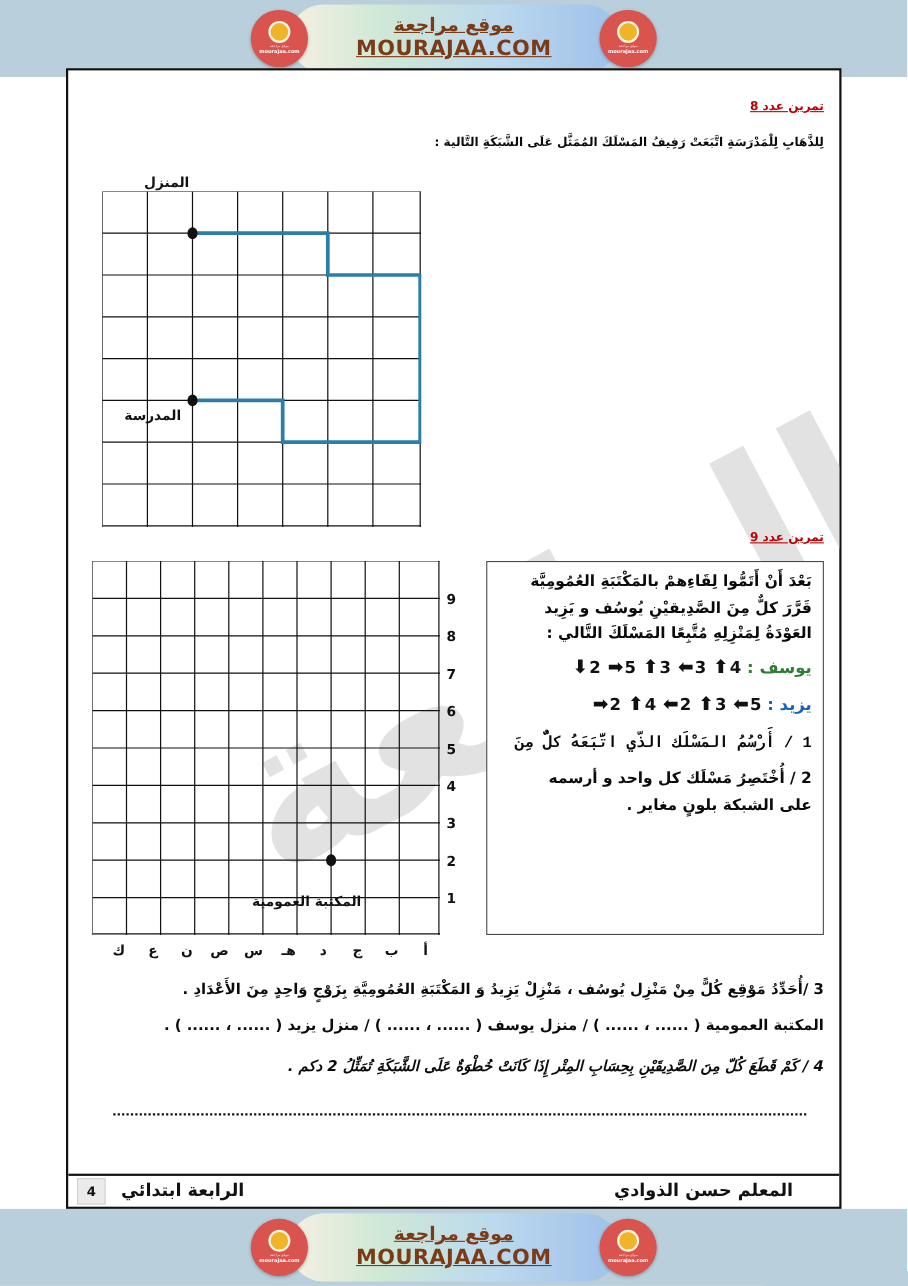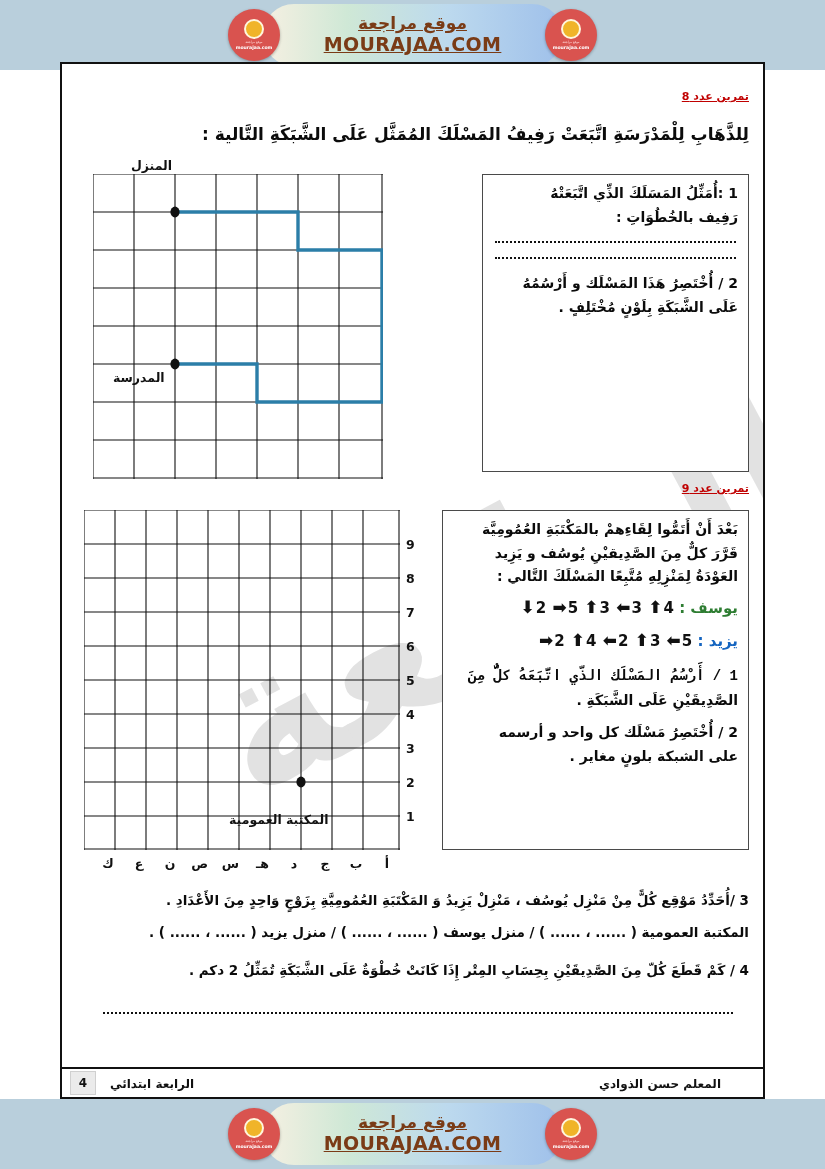--- a/index.html
+++ b/index.html
@@ -72,21 +72,21 @@
     transform: rotate(-28deg); white-space: nowrap;
     pointer-events: none; user-select: none;
     font-family: "DejaVu Sans", sans-serif;
   }
 
   .ex-title {
     position: absolute; color: #c00000; font-weight: bold;
     font-size: 11px; text-decoration: underline;
   }
   .instr {
-    position: absolute; font-size: 17px; color: #0b0b0b;
+    position: absolute; font-size: 11px; color: #0b0b0b;
     font-weight: bold; line-height: 1.5; text-align: right;
   }
 
   
   .qbox {
     position: absolute; border: 1px solid #4a4a4a;
     background: #fff; padding: 8px 10px;
     text-align: right; direction: rtl;
   }
   .qline {
@@ -123,21 +123,21 @@
     color: #0b0b0b; text-align: right; direction: rtl;
     line-height: 1.6; width: 660px; right: 14px;
   }
   .answer-dots {
     position: absolute; right: 30px; width: 630px;
     border-bottom: 2px dotted #111; height: 1px;
   }
 
   
   .foot {
-    position: absolute; bottom: 6px; font-size: 12px;
+    position: absolute; bottom: 6px; font-size: 16px;
     font-weight: bold; color: #111; direction: rtl;
   }
   .foot-right { right: 42px; }
   .foot-left { left: 48px; }
   .pagebox {
     position: absolute; bottom: 2px; left: 8px;
     width: 26px; height: 24px; background: #ebebeb;
     border: 1px solid #d0d0d0;
     display: flex; align-items: center; justify-content: center;
     font-size: 12px; font-weight: bold; color: #111;
@@ -200,47 +200,38 @@
         </g>
 
         <polyline points="82,38 205,38 205,76 289,76 289,228 164,228 164,190 82,190" fill="none" stroke="#2b7ea8" stroke-width="3.4" stroke-linejoin="miter" stroke-linecap="butt"></polyline>
         <ellipse cx="82" cy="38" rx="4.6" ry="5.4" fill="#111"></ellipse>
         <ellipse cx="82" cy="190" rx="4.6" ry="5.4" fill="#111"></ellipse>
       </svg>
       <span class="gtag" style="left:38px; top:-16px;">المنزل</span>
       <span class="gtag" style="left:20px; top:196px;text-align:right;">المدرسة</span>
     </div>
 
-    <div class="qbox" style="right:14px; top:110px; width:267px; height:298px;">
-      <p class="qline">1 :أُمَثِّلُ المَسَلَكَ الذِّي اتَّبَعَتْهُ</p>
-      <p class="qline">رَفِيف بالخُطُوَاتِ :</p>
-      <div class="dotline"></div>
-      <div class="dotline"></div>
-      <p class="qline">2 / أُخْتَصِرُ هَذَا المَسْلَك و أَرْسُمُهُ</p>
-      <p class="qline">عَلَى الشَّبَكَةِ بِلَوْنٍ مُخْتَلِفٍ .</p>
-    </div>
 
     <div class="ex-title" style="top:418px; right:14px;">تمرين عدد 9</div>
 
     <div class="qbox" style="right:14px; top:446px; width:307px; height:340px;">
       <p class="qline">بَعْدَ أَنْ أَتَمُّوا لِقَاءِهمْ بالمَكْتَبَةِ العُمُومِيَّة</p>
       <p class="qline">قَرَّرَ كلٌّ مِنَ الصَّدِيقيْنِ يُوسُف و يَزِيد</p>
       <p class="qline">العَوْدَةُ لِمَنْزِلِهِ مُتَّبِعًا المَسْلَكَ التَّالي :</p>
 
       <div class="arrow-row">
         <span class="name-y">يوسف :</span>
         <span id="youssef-steps"><span> 4</span><span class="ar-glyph">⬆</span><span> 3</span><span class="ar-glyph">⬅</span><span> 3</span><span class="ar-glyph">⬆</span><span> 5</span><span class="ar-glyph">➡</span><span> 2</span><span class="ar-glyph">⬇</span></span>
       </div>
       <div class="arrow-row">
         <span class="name-z">يزيد :</span>
         <span id="yazid-steps"><span> 5</span><span class="ar-glyph">⬅</span><span> 3</span><span class="ar-glyph">⬆</span><span> 2</span><span class="ar-glyph">⬅</span><span> 4</span><span class="ar-glyph">⬆</span><span> 2</span><span class="ar-glyph">➡</span></span>
       </div>
 
       <p class="qline" style="margin-top:12px;font-family:Liberation Mono, monospace;">1 / أَرْسُمُ المَسْلَك الذّي اتَّبَعَهُ كلٌّ مِنَ</p>
-      <p class="qline">الصَّدِيقَيْنِ  عَلَى الشَّبَكَةِ .</p>
       <p class="qline" style="margin-top:10px;">2 / أُخْتَصِرُ مَسْلَك كل واحد و أرسمه</p>
       <p class="qline">على الشبكة بلونٍ مغاير .</p>
     </div>
 
     <div class="gridwrap" style="left:22px; top:446px;">
       <svg class="grid-svg" width="316" height="340" viewBox="0 0 316 340">
         <g stroke="#111" stroke-width="1.1" fill="none">
           <line x1="0" y1="0" x2="316" y2="0"></line>
           <line x1="0" y1="34" x2="316" y2="34"></line>
           <line x1="0" y1="68" x2="316" y2="68"></line>
@@ -287,21 +278,21 @@
           <span class="axlabel" style="left: 141px; top: 346px; width: 14px; text-align: center;">س</span>
           <span class="axlabel" style="left: 110px; top: 346px; width: 14px; text-align: center;">ص</span>
           <span class="axlabel" style="left: 79px; top: 346px; width: 14px; text-align: center;">ن</span>
           <span class="axlabel" style="left: 48px; top: 346px; width: 14px; text-align: center;">ع</span>
           <span class="axlabel" style="left: 17px; top: 346px; width: 14px; text-align: center;">ك</span>
         </div>
     </div>
 
     <div class="bq" style="top:826px;">3 /أُحَدِّدُ مَوْقِع كُلًّ مِنْ مَنْزِل يُوسُف ، مَنْزِلْ يَزِيدُ وَ المَكْتَبَةِ العُمُومِيَّةِ بِزَوْجٍ وَاحِدٍ مِنَ الأَعْدَادِ .</div>
     <div class="bq" style="top:858px;">المكتبة العمومية ( ...... ، ...... ) / منزل يوسف ( ...... ، ...... ) / منزل يزيد ( ...... ، ...... ) .</div>
-    <div class="bq" style="top:896px;">4 / كَمْ قَطَعَ كُلّ مِنَ الصَّدِيقَيْنِ بِحِسَابِ المِتْر إِذَا كَانَتْ خُطْوَةٌ عَلَى الشَّبَكَةِ تُمَثِّلُ 2 دكم .</div>
+    <div class="bq" style="top:896px;font-style:italic;">4 / كَمْ قَطَعَ كُلّ مِنَ الصَّدِيقَيْنِ بِحِسَابِ المِتْر إِذَا كَانَتْ خُطْوَةٌ عَلَى الشَّبَكَةِ تُمَثِّلُ 2 دكم .</div>
     <div class="answer-dots" style="top:948px;"></div>
 
     <div class="foot-rule"></div>
     <div class="foot foot-right">المعلم حسن الذوادي</div>
     <div class="foot foot-left">الرابعة ابتدائي</div>
     <div class="pagebox">4</div>
   </div>
 
   <div class="banner bottom">
     <div class="banner-pill">

